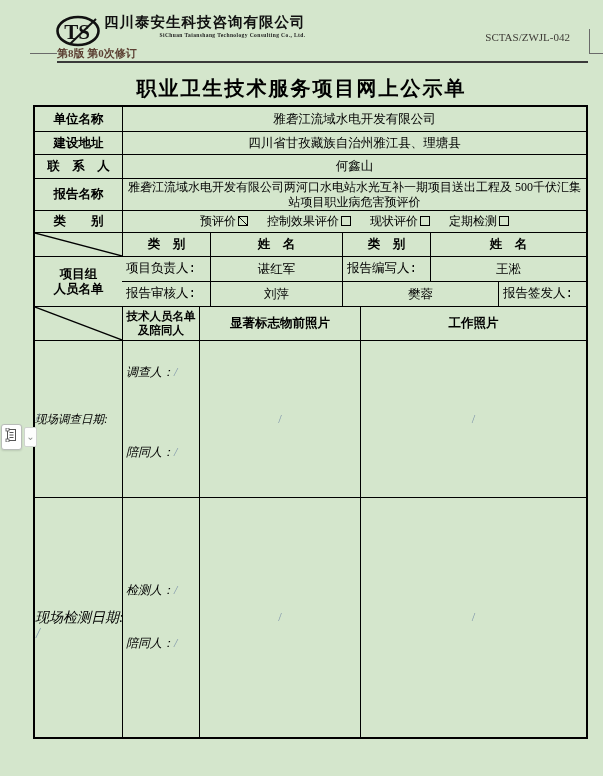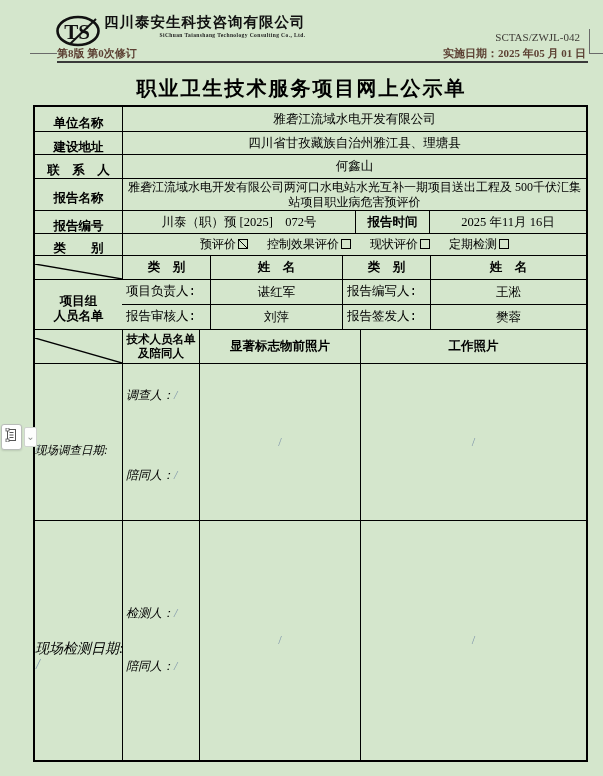--- a/index.html
+++ b/index.html
@@ -7,41 +7,41 @@
   body { font-family:"Liberation Serif","DejaVu Serif",serif; }
   .page { position:relative; width:603px; height:776px; background:#d4e6cc; overflow:hidden; color:#000; }
 
   
   .hdr-logo-row { position:absolute; left:56px; top:15px; display:flex; align-items:flex-start;text-align:right; }
   .logo-svg { display:block; }
   .company-block { margin-left:4px; }
   .company-cn { font-size:14.5px; font-weight:bold; letter-spacing:1px; color:#101010; line-height:1.1; }
   .company-en { font-size:5.5px; font-weight:bold; letter-spacing:0.4px; color:#222; margin-top:1px; }
   .hdr-rev { position:absolute; left:57px; top:46px; font-size:11px; font-weight:bold; color:#5c4033; }
-  .hdr-code { position:absolute; right:23px; top:31px; font-size:11px; color:#3d3a35; }
+  .hdr-code { position:absolute; right:33px; top:31px; font-size:11px; color:#3d3a35; }
   .hdr-date { position:absolute; right:17px; top:46px; font-size:11px; font-weight:bold; color:#5c4033; }
   .hdr-rule { position:absolute; left:57px; top:61px; width:531px; height:2px; background:#3a3a3a; }
   .tick-left { position:absolute; left:30px; top:53px; width:27px; height:1px; background:#6a6a6a; }
   .tick-right-v { position:absolute; left:589px; top:29px; width:1px; height:24px; background:#6a6a6a; }
   .tick-right-h { position:absolute; left:589px; top:53px; width:14px; height:1px; background:#6a6a6a; }
 
   .doc-title { position:absolute; left:0; top:75px; width:603px; text-align:center;
                font-size:20px; font-weight:bold; letter-spacing:2px; }
 
   
   .tbl { position:absolute; left:33px; top:105px; width:555px; border:2px solid #000; background:transparent; }
   .tr { display:flex; border-top:1.5px solid #000; }
   .tr:first-child { border-top:none; }
   .td { border-left:1.5px solid #000; display:flex; align-items:center; justify-content:center;
         font-size:12.5px; line-height:1.2; overflow:hidden; }
   .td:first-child { border-left:none; }
   .lab { font-weight:bold; }
   .left { justify-content:flex-start; padding-left:4px;font-family:Liberation Mono, monospace; }
   .grow { flex:1; }
-  .colA { width:87px; flex:none;margin-top:8px; }
+  .colA { width:87px; flex:none; }
   .diag { position:relative; }
   .diag svg { position:absolute; left:0; top:0; width:100%; height:100%; }
   .slash { color:#7f95aa; }
   .twolines { flex-direction:column; justify-content:center; text-align:center; }
 
   .cb { display:inline-block; width:10px; height:10px; border:1px solid #000; vertical-align:-1px; margin-left:2px; }
   .cb.checked { background-image:linear-gradient(to top right, transparent 44%, #000 44%, #000 56%, transparent 56%); }
   .opt { margin-right:19px; white-space:nowrap; }
   .opt:last-child { margin-right:0; }
 
@@ -74,21 +74,20 @@
         <text x="21" y="23.5" font-size="21" font-weight="bold" text-anchor="middle" fill="#111" font-family="serif">TS</text>
       </svg>
     </span>
     <div class="company-block">
       <div class="company-cn">四川泰安生科技咨询有限公司</div>
       <div class="company-en">SiChuan Taianshang Technology Consulting Co., Ltd.</div>
     </div>
   </div>
   <div class="hdr-rev">第8版 第0次修订</div>
   <div class="hdr-code">SCTAS/ZWJL-042</div>
-  <div class="hdr-date">实施日期：2025 年05 月 01 日</div>
   <div class="hdr-rule"></div>
   <div class="tick-left"></div>
   <div class="tick-right-v"></div>
   <div class="tick-right-h"></div>
 
   <div class="doc-title">职业卫生技术服务项目网上公示单</div>
 
   <div class="tbl">
 
     <div class="tr" style="height:24px">
@@ -104,26 +103,20 @@
     <div class="tr" style="height:24px">
       <div class="td colA lab">联　系　人</div>
       <div class="td grow">何鑫山</div>
     </div>
 
     <div class="tr" style="height:32px">
       <div class="td colA lab">报告名称</div>
       <div class="td grow" style="text-align:center; padding:0 1px; font-size:12px">雅砻江流域水电开发有限公司两河口水电站水光互补一期项目送出工程及 500千伏汇集站项目职业病危害预评价</div>
     </div>
 
-    <div class="tr" style="height:23px">
-      <div class="td colA lab">报告编号</div>
-      <div class="td" style="width:233px; flex:none">川泰（职）预 [2025]　072号</div>
-      <div class="td lab" style="width:74px; flex:none">报告时间</div>
-      <div class="td grow">2025 年11月 16日</div>
-    </div>
 
     <div class="tr" style="height:22px">
       <div class="td colA lab">类　　别</div>
       <div class="td grow" style="font-size:12px">
         <span class="opt"><span>预评价</span><span class="cb checked"></span></span>
         <span class="opt"><span>控制效果评价</span><span class="cb"></span></span>
         <span class="opt"><span>现状评价</span><span class="cb"></span></span>
         <span class="opt"><span>定期检测</span><span class="cb"></span></span>
       </div>
     </div>
@@ -148,22 +141,22 @@
       <div class="subcol">
         <div class="subrow">
           <div class="td left" style="width:88px; flex:none">项目负责人:</div>
           <div class="td" style="width:132px; flex:none">谌红军</div>
           <div class="td left" style="width:88px; flex:none">报告编写人:</div>
           <div class="td grow">王淞</div>
         </div>
         <div class="subrow">
           <div class="td left" style="width:88px; flex:none">报告审核人:</div>
           <div class="td" style="width:132px; flex:none">刘萍</div>
+          <div class="td grow">樊蓉</div>
           <div class="td left" style="width:88px; flex:none">报告签发人:</div>
-          <div class="td grow">樊蓉</div>
         </div>
       </div>
     </div>
 
     <div class="tr" style="height:34px">
       <div class="td colA diag">
         <svg preserveAspectRatio="none" viewBox="0 0 100 100">
             <line x1="0" y1="0" x2="100" y2="100" stroke="#000" stroke-width="1.3" vector-effect="non-scaling-stroke"></line>
           </svg>
       </div>

